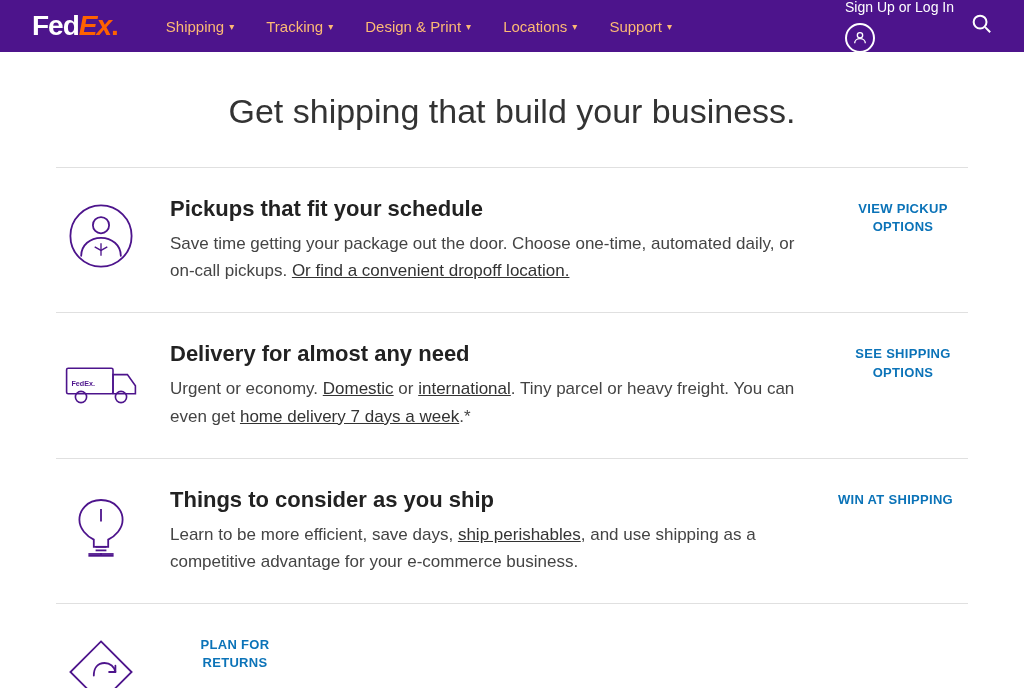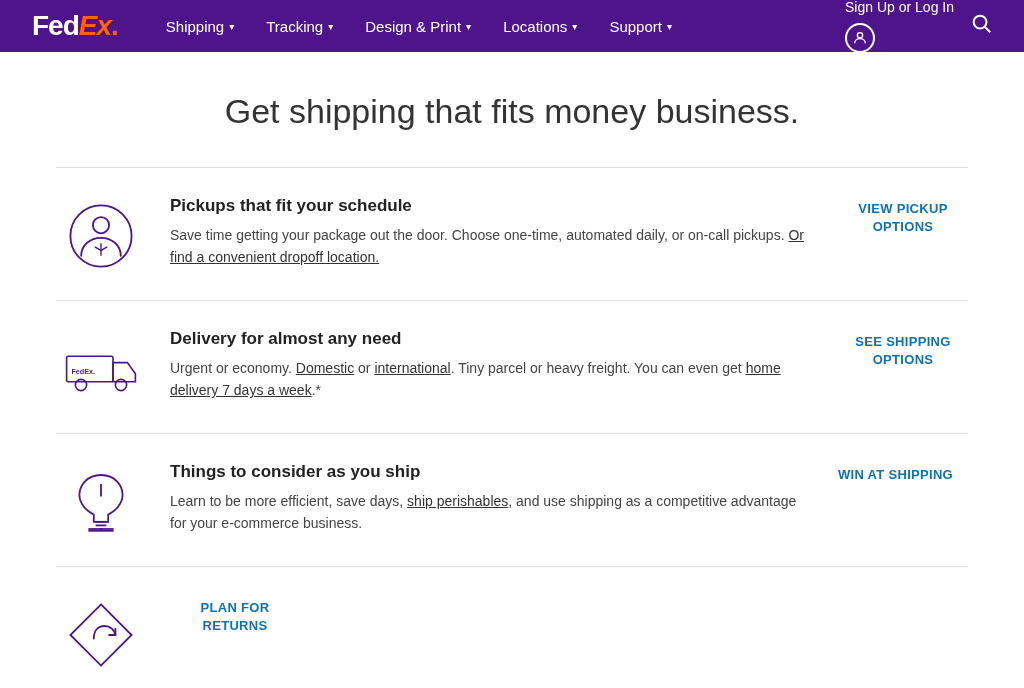--- a/index.html
+++ b/index.html
@@ -30,21 +30,21 @@
     .logo-ex { color: #ff6200; font-style: italic; }
     .logo-dot { color: #ff6200; }
 
     .nav-items {
       display: flex;
       align-items: center;
       gap: 0;
       flex: 1;
     }
     .nav-item {
-      color: #ffffff;
+      color: #fdba74;
       text-decoration: none;
       font-size: 15px;
       font-weight: 500;
       padding: 0 16px;
       height: 44px;
       display: flex;
       align-items: center;
       gap: 5px;
       cursor: pointer;
       white-space: nowrap;
@@ -124,27 +124,27 @@
       padding-top: 4px;
     }
     .feature-icon svg {
       width: 72px;
       height: 72px;
     }
     .feature-body {
       flex: 1;
     }
     .feature-title {
-      font-size: 17px;
+      font-size: 22px;
       font-weight: 700;
       color: #222;
       margin-bottom: 8px;
     }
     .feature-desc {
-      font-size: 14px;
+      font-size: 17px;
       color: #444;
       line-height: 1.6;
     }
     .feature-desc a {
       color: #333;
       text-decoration: underline;
     }
     .feature-cta {
       width: 130px;
       flex-shrink: 0;
@@ -211,21 +211,21 @@
     <span class="search-icon-btn">
       <svg width="22" height="22" viewBox="0 0 24 24" fill="none" stroke="white" stroke-width="2.2">
         <circle cx="11" cy="11" r="7"></circle>
         <line x1="16.5" y1="16.5" x2="22" y2="22"></line>
       </svg>
     </span>
   </div>
 </nav>
 
 <div class="main-content">
-  <h1 class="page-headline">Get shipping that fits money business.</h1>
+  <h1 class="page-headline">Get shipping that build your business.</h1>
 
   <div class="feature-list">
 
     <div class="feature-row">
       <div class="feature-icon">
         <svg viewBox="0 0 80 80" fill="none" stroke="#4d148c" stroke-width="2">
           <circle cx="40" cy="40" r="34"></circle>
           <circle cx="40" cy="28" r="9"></circle>
           <path d="M18 62c0-12 10-20 22-20s22 8 22 20" stroke-linecap="round"></path>
           <line x1="40" y1="48" x2="40" y2="62" stroke-width="1.5"></line>

